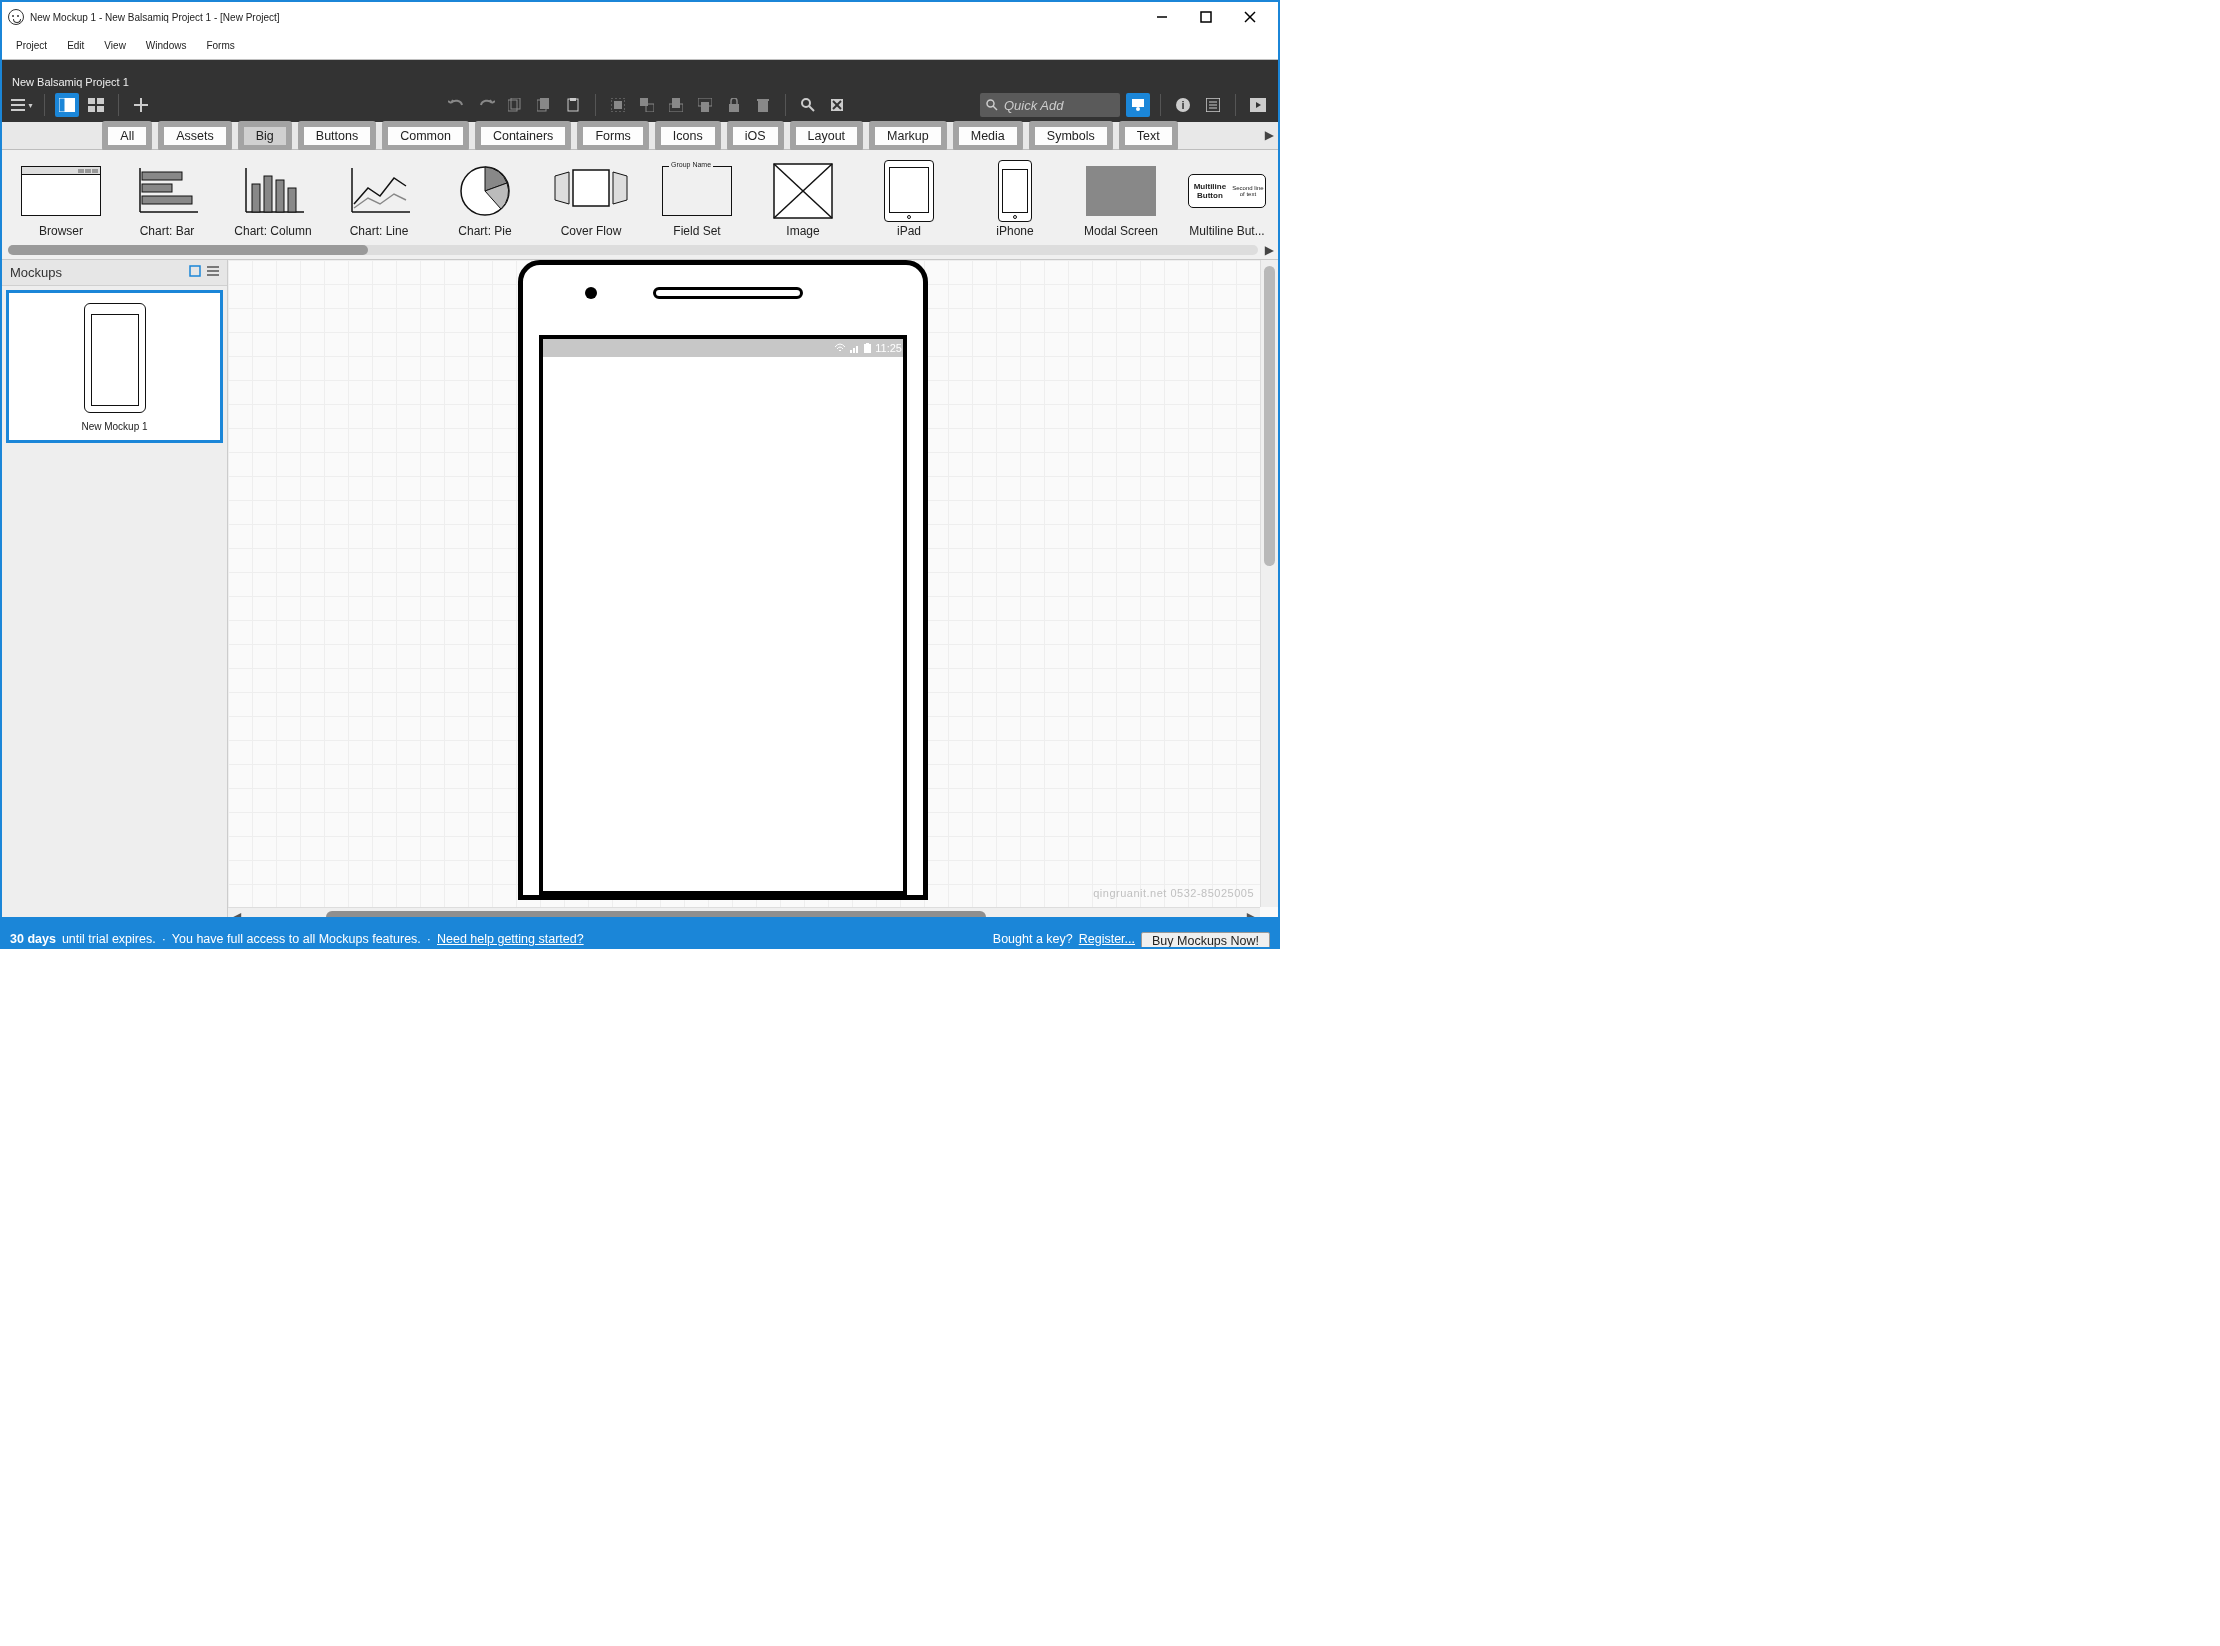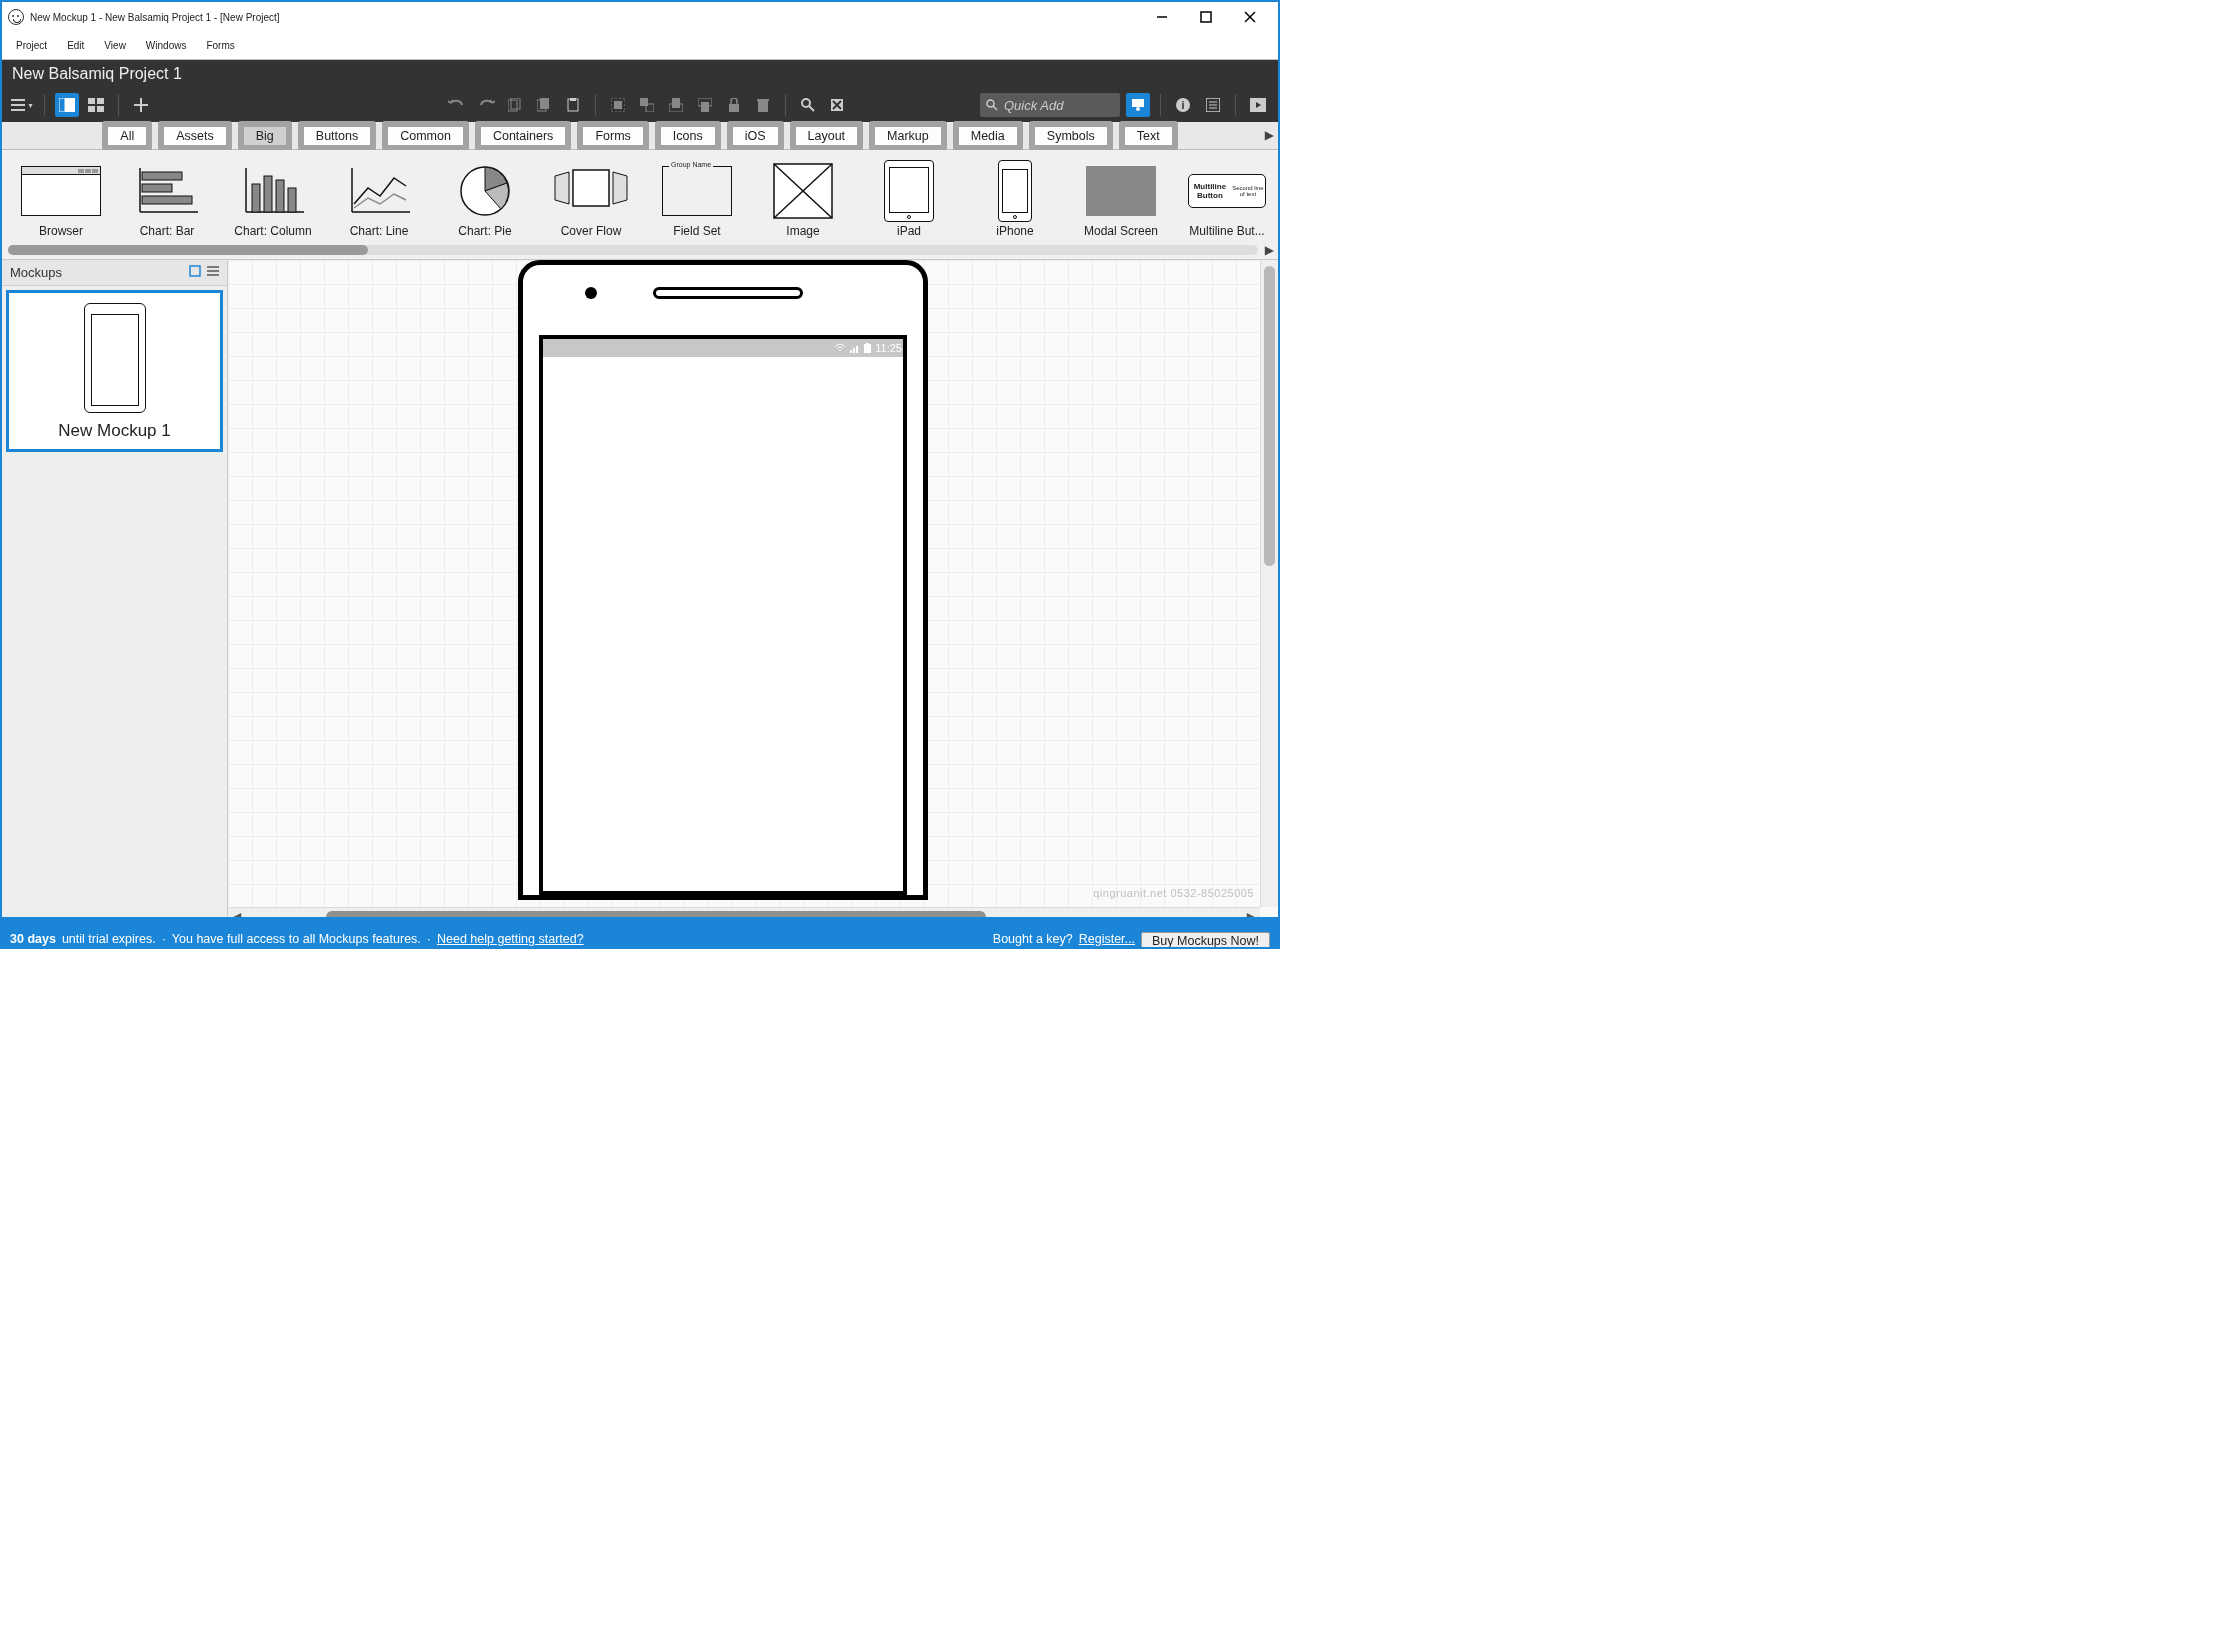--- a/index.html
+++ b/index.html
@@ -13,21 +13,21 @@
 .titlebar .title { font-size: 10px; color: #222; }
 .win-controls { margin-left: auto; display: flex; }
 .win-btn { width: 44px; height: 28px; display:flex; align-items:center; justify-content:center; font-size:14px; color:#000; }
 .win-btn svg { pointer-events:none; }
 
 
 .menubar { height: 28px; display:flex; align-items:center; padding: 0 4px; background:#fff; border-bottom:1px solid #c0c0c0; }
 .menubar .item { padding: 3px 10px; font-size: 10px; color:#222; }
 
 
-.proj-header { height: 28px; background:#333333; color:#eee; display:flex; align-items:center; padding: 0 10px; font-size:16px; }
+.proj-header { height: 28px; background:#333333; color:#eee; display:flex; align-items:flex-end; padding: 0 10px; font-size:11px; }
 
 
 .toolbar { height: 34px; background:#333333; display:flex; align-items:center; padding: 0 8px; gap:6px; }
 .tool-group { display:flex; align-items:center; gap:5px; }
 .tool-sep { width:1px; height:22px; background:#555; margin:0 4px; }
 .icon-btn { width:24px; height:24px; display:flex; align-items:center; justify-content:center; color:#bbb; border-radius:2px; }
 .icon-btn.active { background:#1b86d8; color:#fff; }
 .toolbar svg { display:block; }
 .quick-add { display:flex; align-items:center; background:#5a5a5a; border-radius:2px; height:24px; padding:0 6px; gap:6px; color:#ccc; font-style:italic; font-size:13px; width:140px; }
 .blue-sq { width:24px; height:24px; background:#1b86d8; display:flex; align-items:center; justify-content:center; border-radius:2px; }
@@ -51,21 +51,21 @@
 .main { position:absolute; top: 258px; bottom: 22px; left:0; right:0; display:flex; }
 
 
 .nav { width: 226px; background:#eeeeee; border-right:1px solid #ccc; display:flex; flex-direction:column; }
 .nav-header { height:26px; display:flex; align-items:center; padding:0 8px; font-size:13px; color:#333; background:#e6e6e6; border-bottom:1px solid #d0d0d0; }
 .nav-header .spacer { flex:1; }
 .nav-header .nh-icon { margin-left:6px; color:#555; }
 .mockup-card { margin:4px; border:3px solid #1b86d8; background:#fff; padding:6px 0 4px 0; text-align:center; }
 .mockup-card .phone-mini { width:62px; height:110px; margin:4px auto 8px auto; border:1.5px solid #111; border-radius:6px; background:#fff; position:relative; }
 .mockup-card .phone-mini::after { content:""; position:absolute; top:10px; left:6px; right:6px; bottom:6px; border:1px solid #111; }
-.mockup-card .label { font-size:17px; color:#222; padding-bottom:4px; }
+.mockup-card .label { font-size:10px; color:#222; padding-bottom:4px; }
 
 
 .canvas-wrap { flex:1; position:relative; background:#fafafa; }
 .canvas-grid { position:absolute; inset:0 18px 18px 0; background:
   linear-gradient(#eee 1px, transparent 1px) 0 0/24px 24px,
   linear-gradient(90deg,#eee 1px, transparent 1px) 0 0/24px 24px,
   #fafafa; }
 .phone { position:absolute; left:290px; top:0; width:410px; height:640px; }
 .phone-body { position:absolute; inset:0; border:5px solid #000; border-top-width:5px; border-radius:22px 22px 0 0; background:#fff; }
 .phone-cam { position:absolute; top:22px; left:62px; width:12px; height:12px; background:#000; border-radius:50%; }

